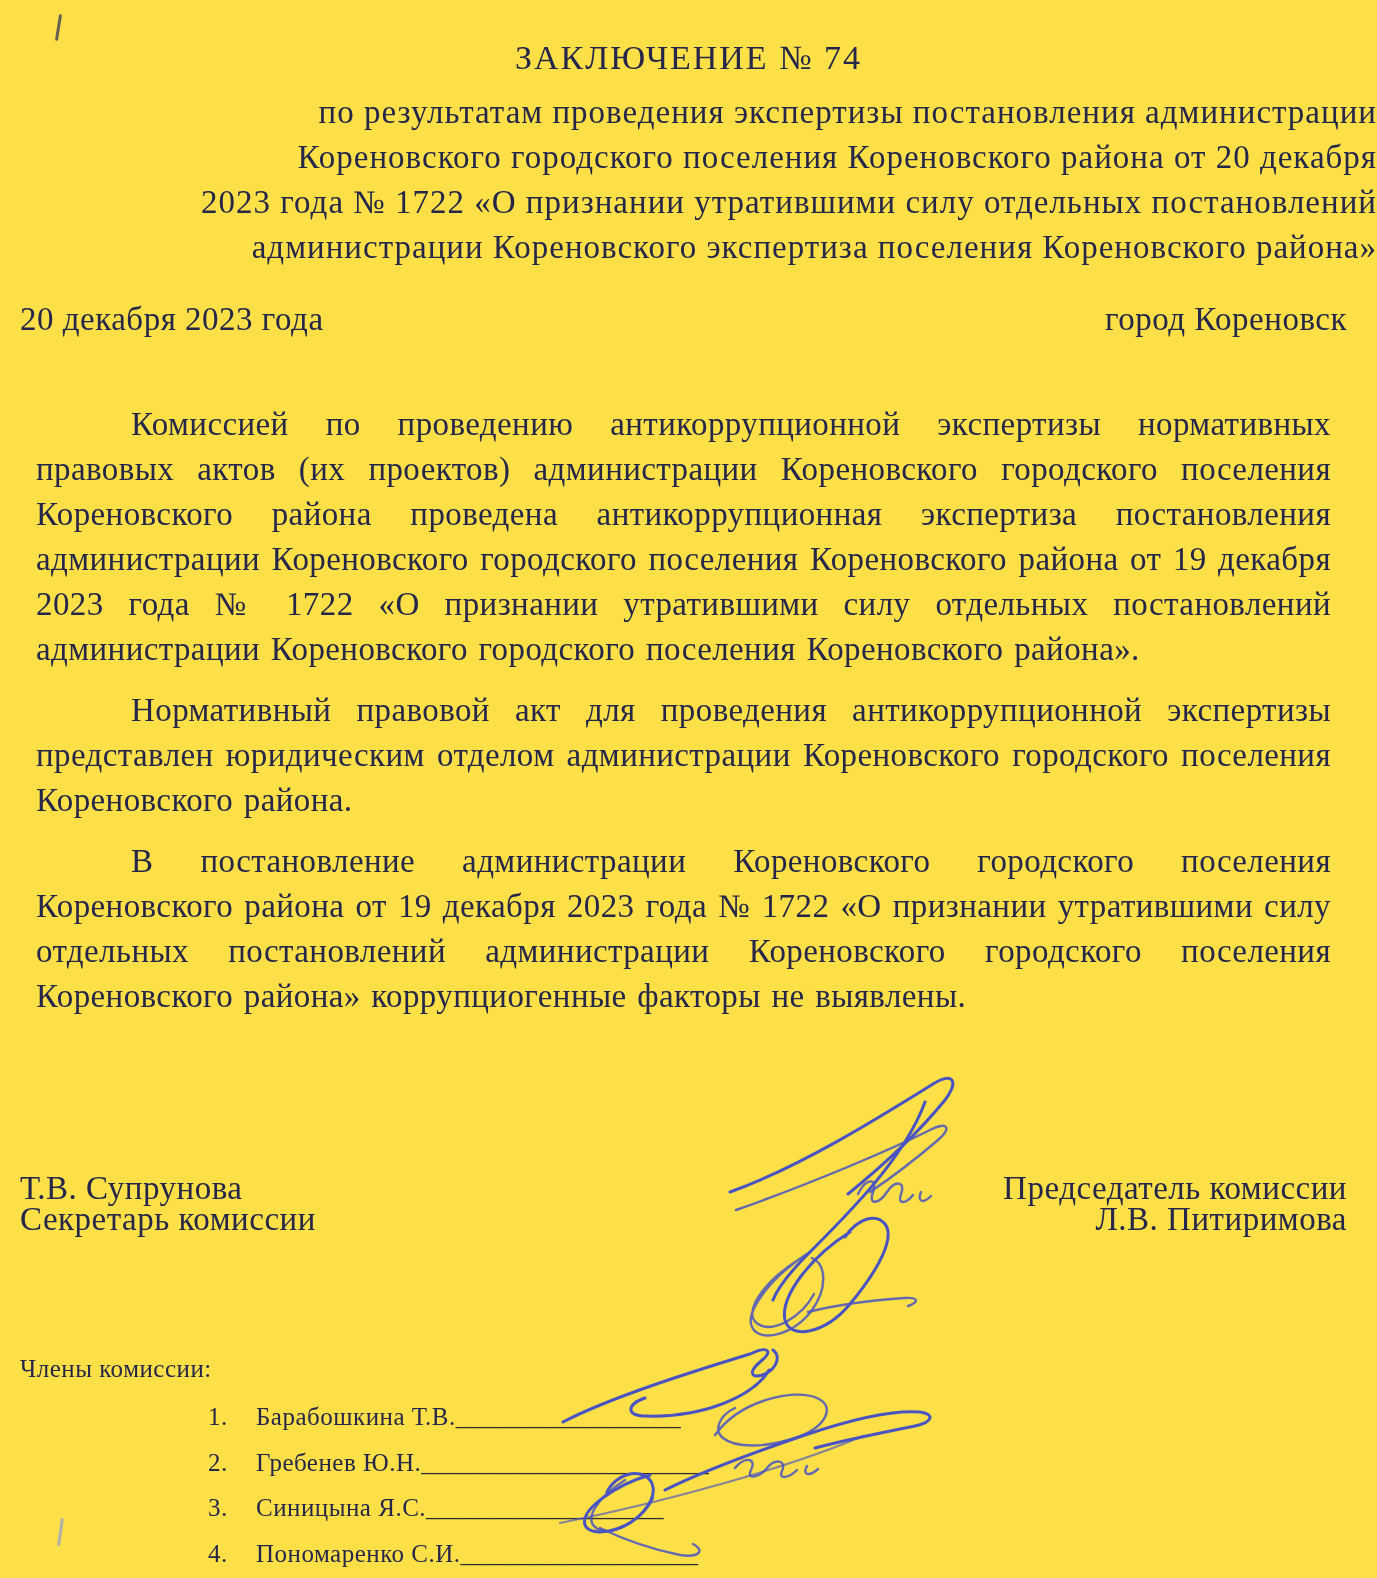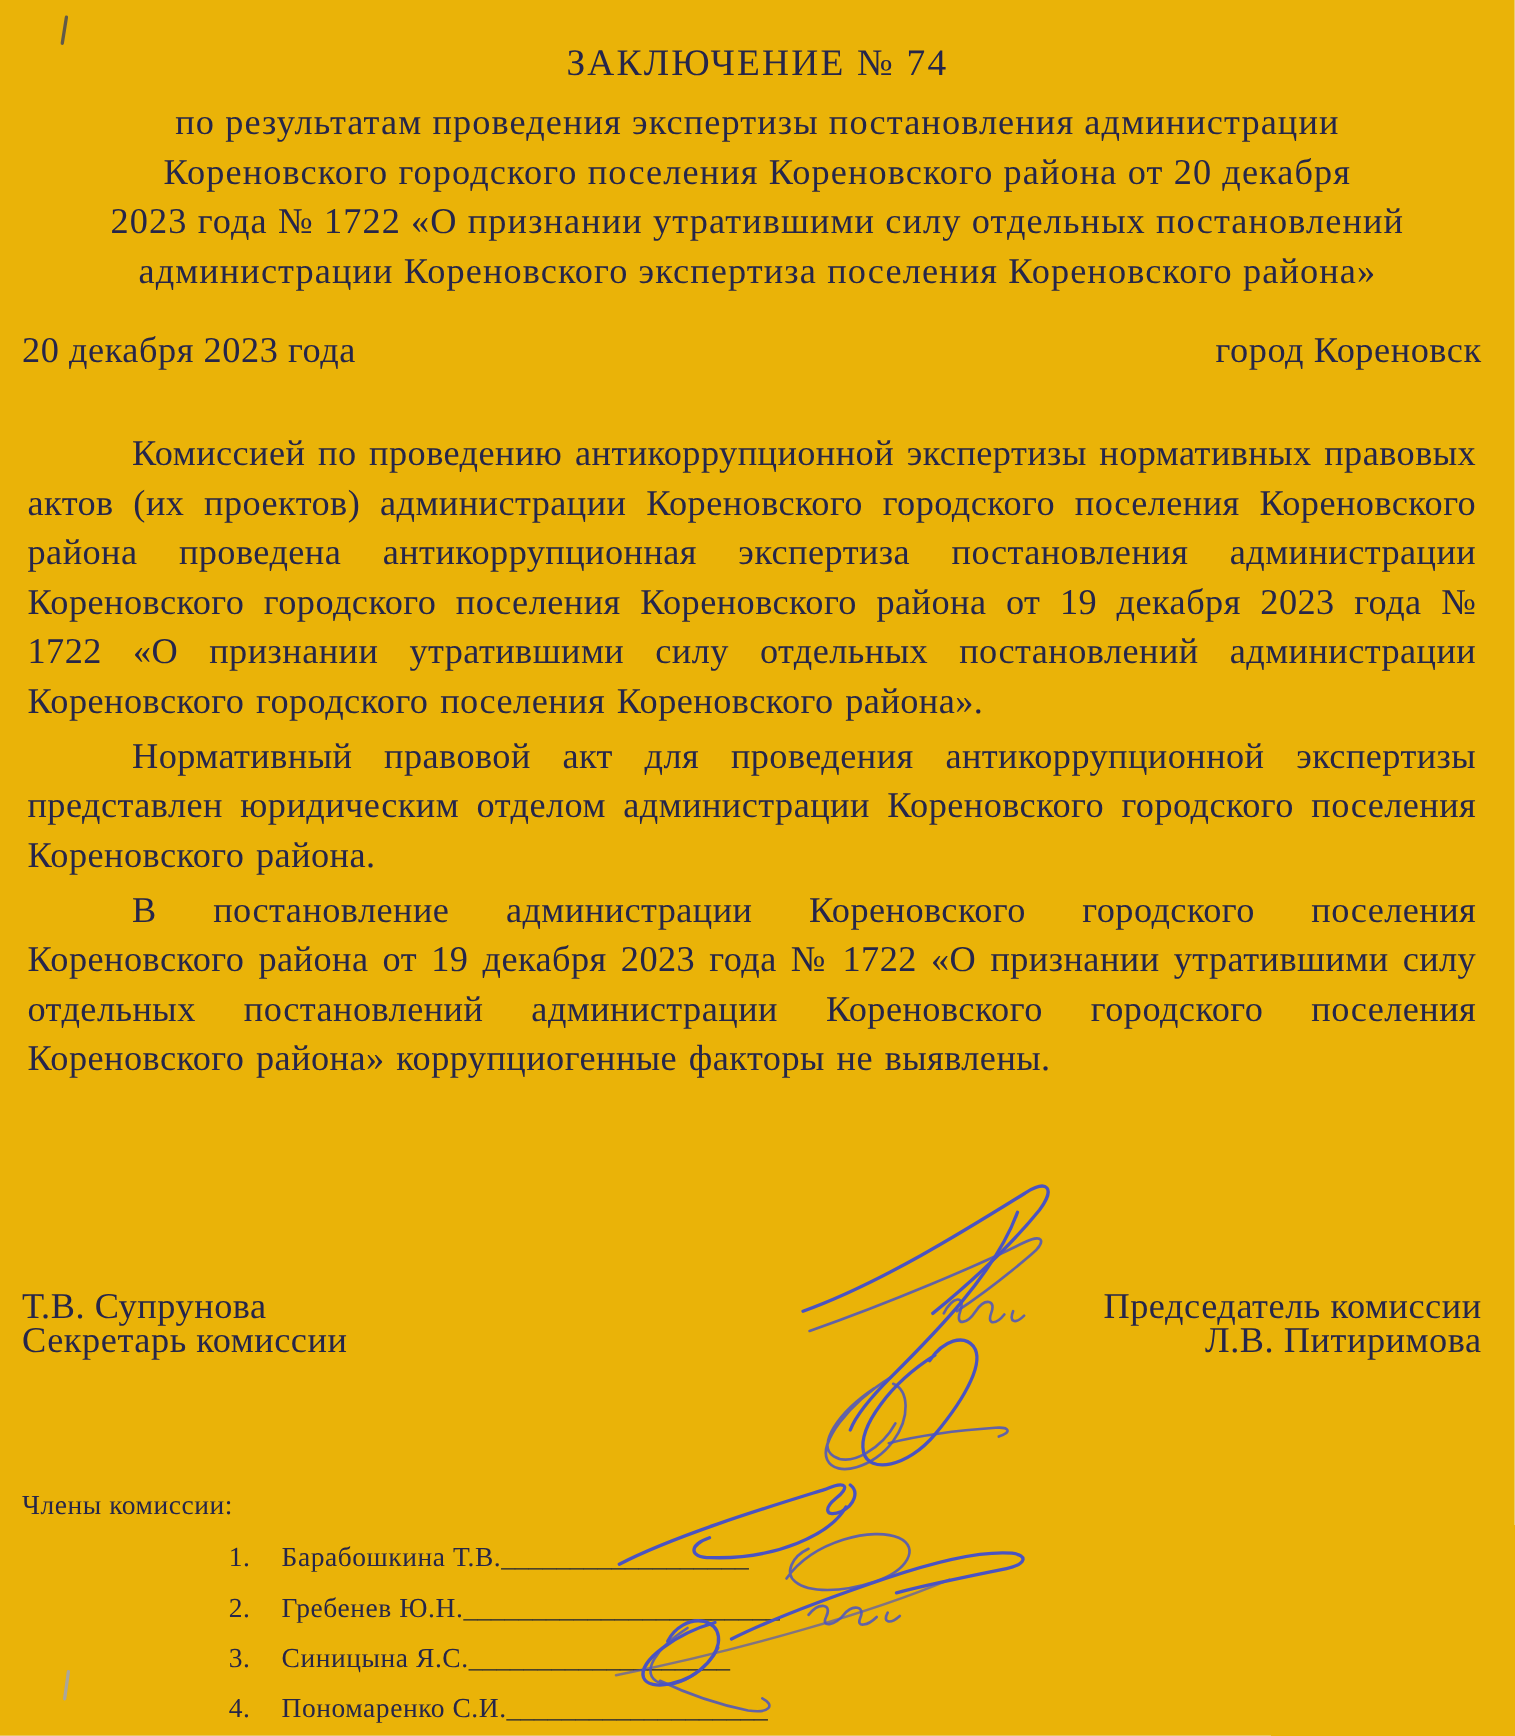--- a/index.html
+++ b/index.html
@@ -1,44 +1,45 @@
 <!DOCTYPE html>
 <html lang="ru"><head>
 <meta charset="utf-8">
 <style>
   html,body{margin:0;padding:0;background:#e8e8e8;}
   .page{
     position:relative;
     width:1377px;height:1578px;
     margin:0 auto;
-    background:#eab308;
+    background:#fde047;
     overflow:hidden;
     font-family:"Liberation Serif","DejaVu Serif",serif;
     color:#26264a;
   }
   
   .header{position:absolute;top:34px;left:0;right:0;text-align:center;}
   .doc-title{
     font-size:34px;font-weight:400;margin:0 0 8px 0;
     letter-spacing:2px;line-height:48px;
   }
   .subtitle-line{
     font-size:33px;line-height:45px;letter-spacing:1px;
     white-space:nowrap;
+    text-align:right;
   }
   
   .dateline{
     position:absolute;top:301px;left:20px;right:30px;
     display:flex;justify-content:space-between;
     font-size:33px;letter-spacing:0.5px;
   }
   
   .body-text{position:absolute;top:386px;left:20px;right:30px;}
   .body-text p{
-    margin:5px;font-size:33px;line-height:45px;
+    margin:16px;font-size:33px;line-height:45px;
     text-align:justify;text-indent:95px;letter-spacing:0.4px;
     word-spacing:2px;
   }
   
   .sig-row{
     position:absolute;left:20px;right:30px;
     display:flex;justify-content:space-between;
     font-size:33px;letter-spacing:0.5px;line-height:40px;
   }
   .sig-row-1{top:1168px;}

